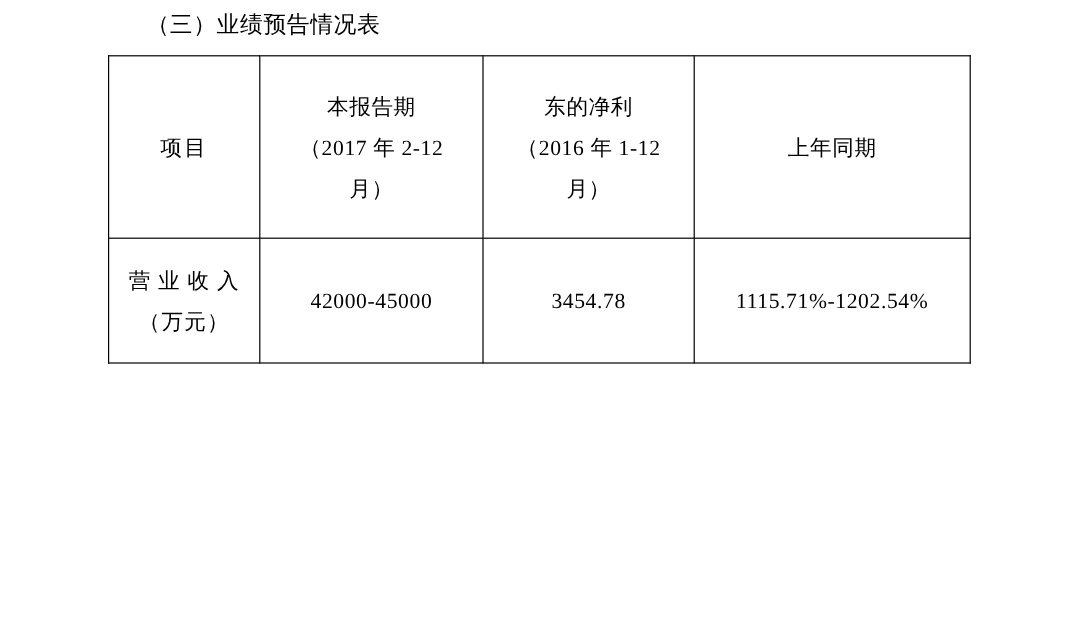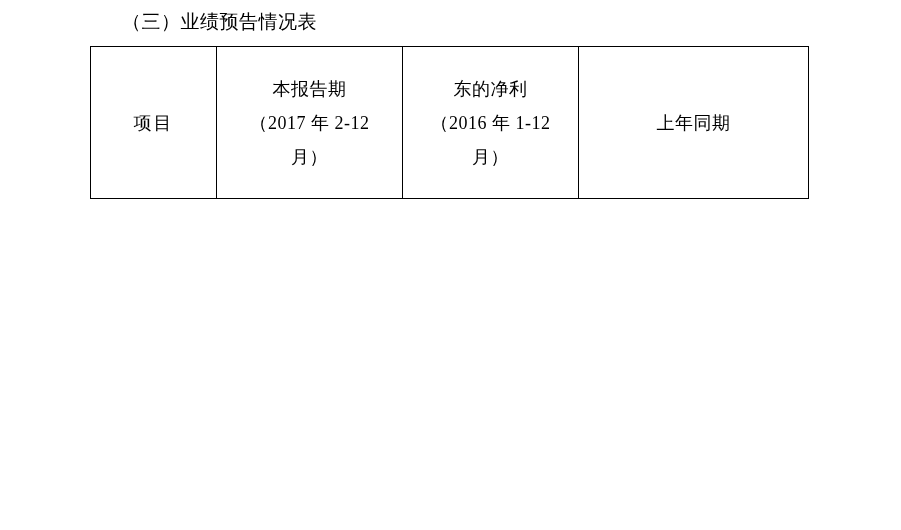--- a/index.html
+++ b/index.html
@@ -106,18 +106,27 @@
             <span class="ln">月）</span>
           </td>
           <td class="head-cell">
             <span class="ln">东的净利</span>
             <span class="ln">（2016 年 1-12</span>
             <span class="ln">月）</span>
           </td>
           <td class="head-cell">上年同期</td>
         </tr>
 
+        <tr class="row2">
+          <td class="label-cell narrow-label">
+            <span class="ln">营 业 收 入</span>
+            <span class="ln">（万元）</span>
+          </td>
+          <td class="num-cell">42000-45000</td>
+          <td class="num-cell">3454.78</td>
+          <td class="num-cell">1115.71%-1202.54%</td>
+        </tr>
 
       </tbody>
     </table>
   </div>
 
 </div>
 
 </body></html>

